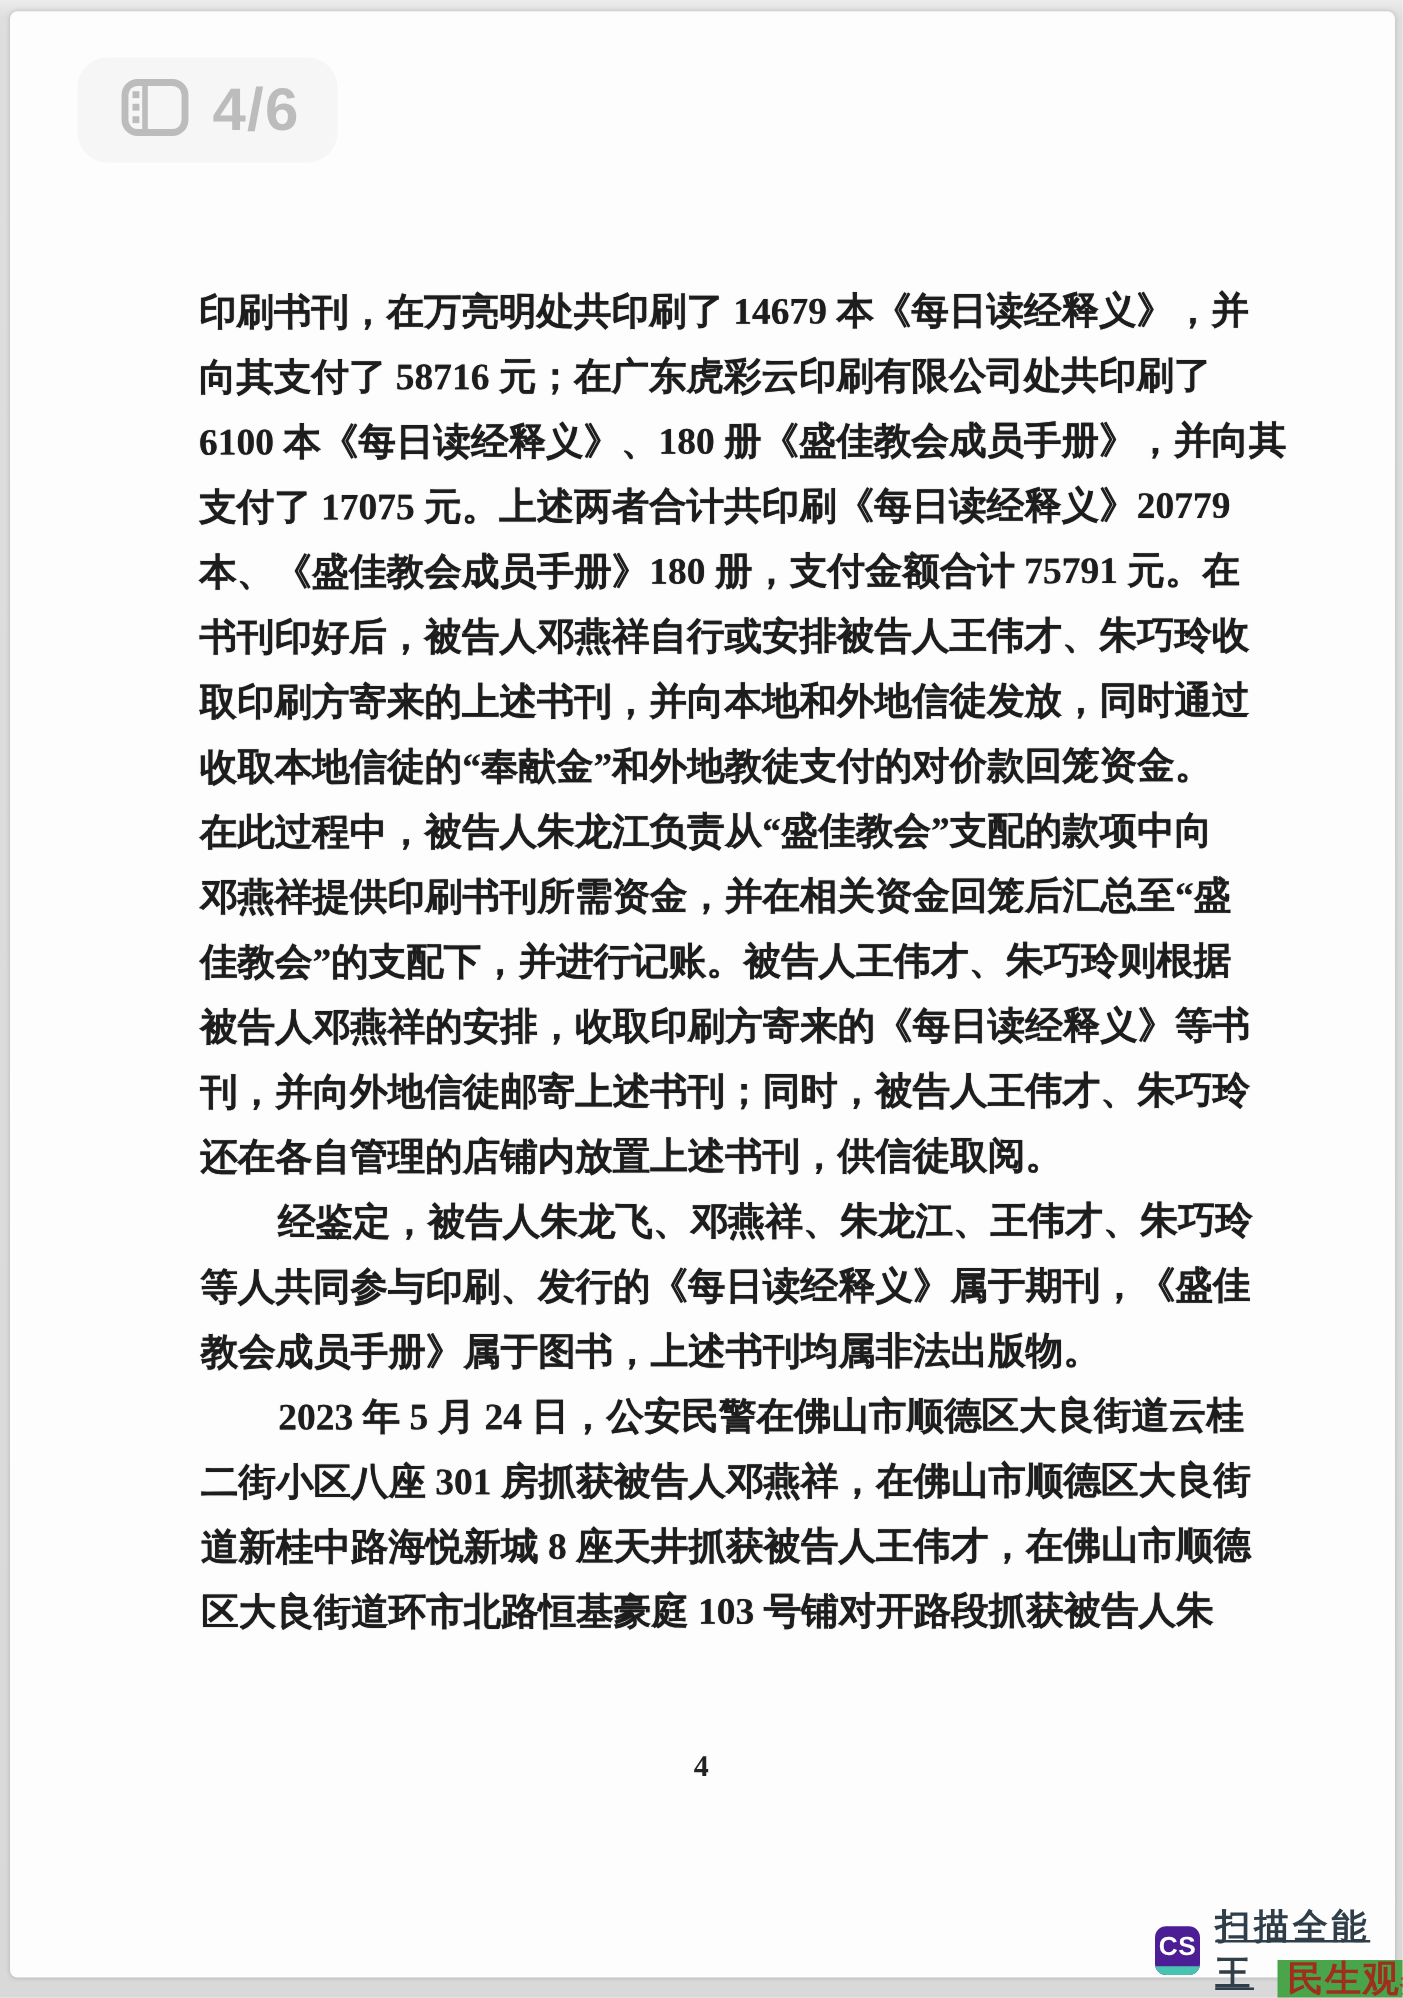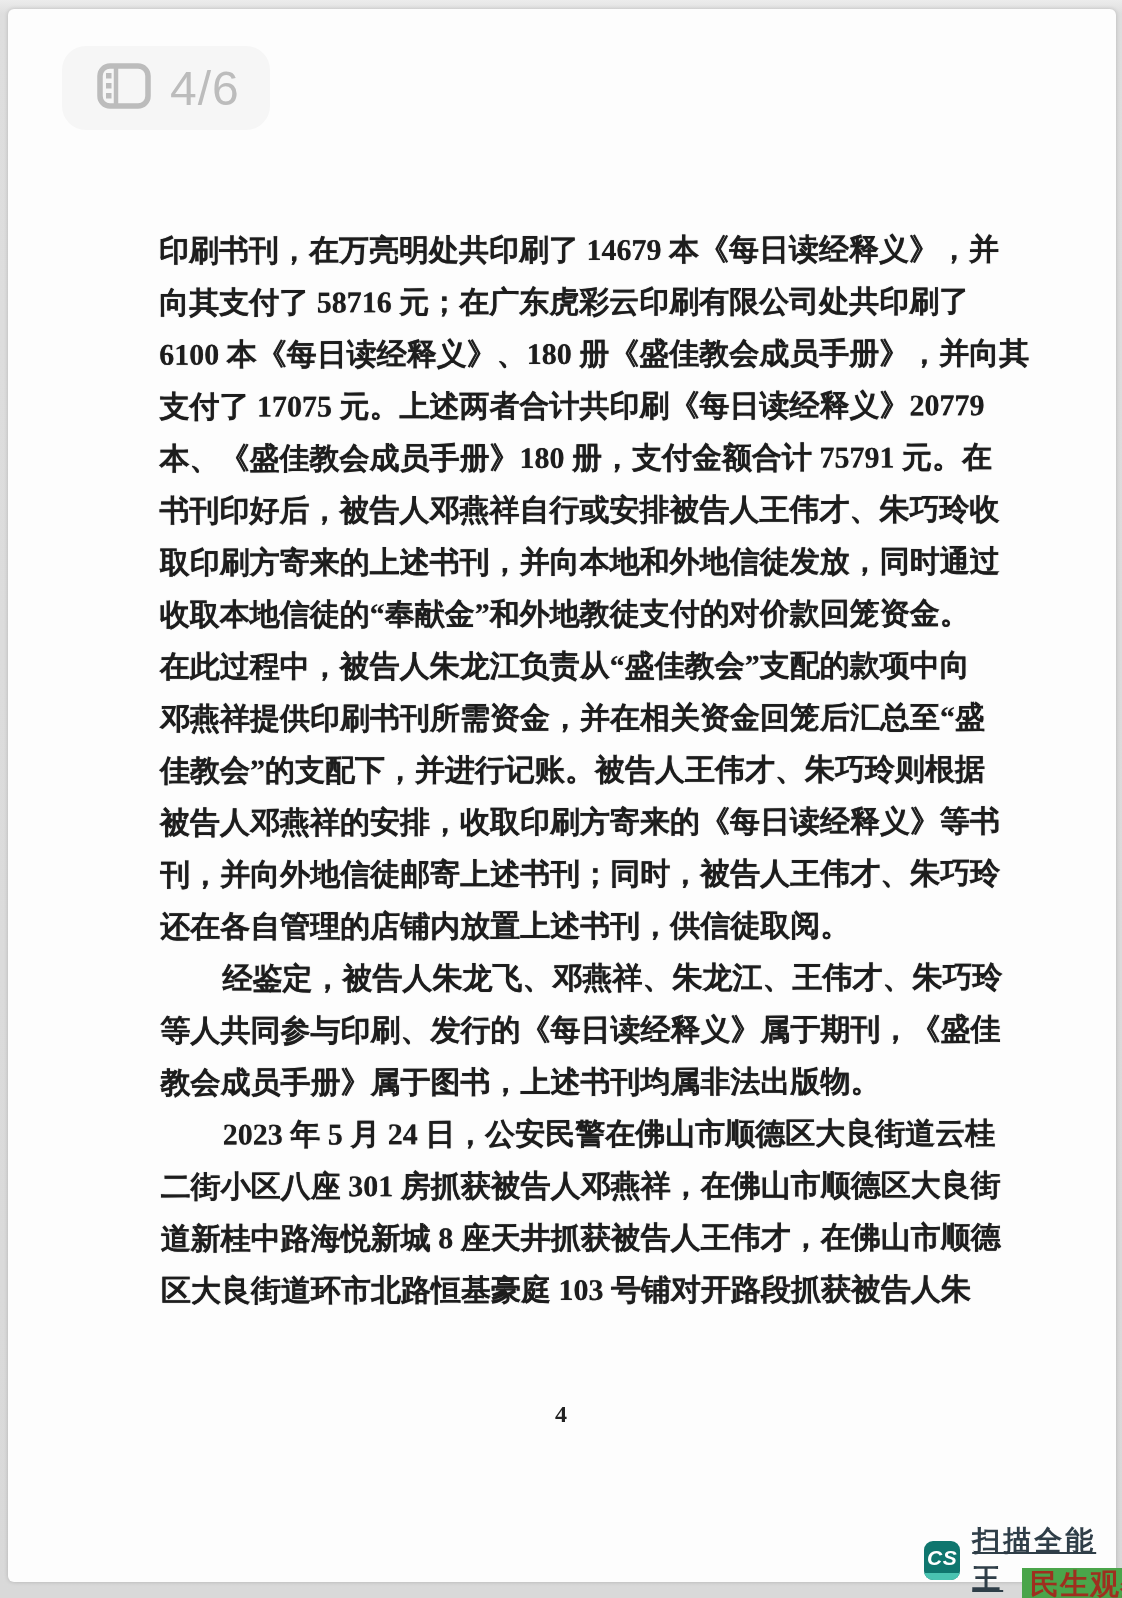--- a/index.html
+++ b/index.html
@@ -36,21 +36,21 @@
     background: #f6f6f6;
     border-radius: 24px;
     display: flex;
     align-items: center;
     padding-left: 34px;
     box-sizing: border-box;
     gap: 18px;
   }
   .badge-text {
     font-size: 48px;
-    font-weight: 400;
+    font-weight: 700;
     color: #bcbcbc;
     letter-spacing: 1px;
   }
   
   .doc-body {
     position: absolute;
     left: 152px;
     top: 215px;
     width: 802px;
     font-family: "Liberation Serif", "DejaVu Serif", serif;
@@ -178,21 +178,21 @@
         <div class="doc-line para-end">教会成员手册》属于图书，上述书刊均属非法出版物。</div>
         <div class="doc-line indent">2023 年 5 月 24 日，公安民警在佛山市顺德区大良街道云桂</div>
         <div class="doc-line">二街小区八座 301 房抓获被告人邓燕祥，在佛山市顺德区大良街</div>
         <div class="doc-line">道新桂中路海悦新城 8 座天井抓获被告人王伟才，在佛山市顺德</div>
         <div class="doc-line">区大良街道环市北路恒基豪庭 103 号铺对开路段抓获被告人朱</div>
       </div>
 
     <div class="page-number">4</div>
 
     <div class="brand">
-      <div class="cs-logo" style="background: #0f766e; font-style: italic;">
+      <div class="cs-logo" style="background: #4c1d95;">
         <span class="mono">CS</span>
         <div class="cs-teal" style="background: rgb(73, 195, 177);"></div>
       </div>
       <div class="brand-text" style="color: rgb(47, 62, 72); text-decoration: underline;">扫描全能王</div>
     </div>
 
     <div class="watermark" style="background: rgb(74, 165, 74); color: rgb(158, 47, 31);">民生观察</div>
 
   </div>
 </div>

